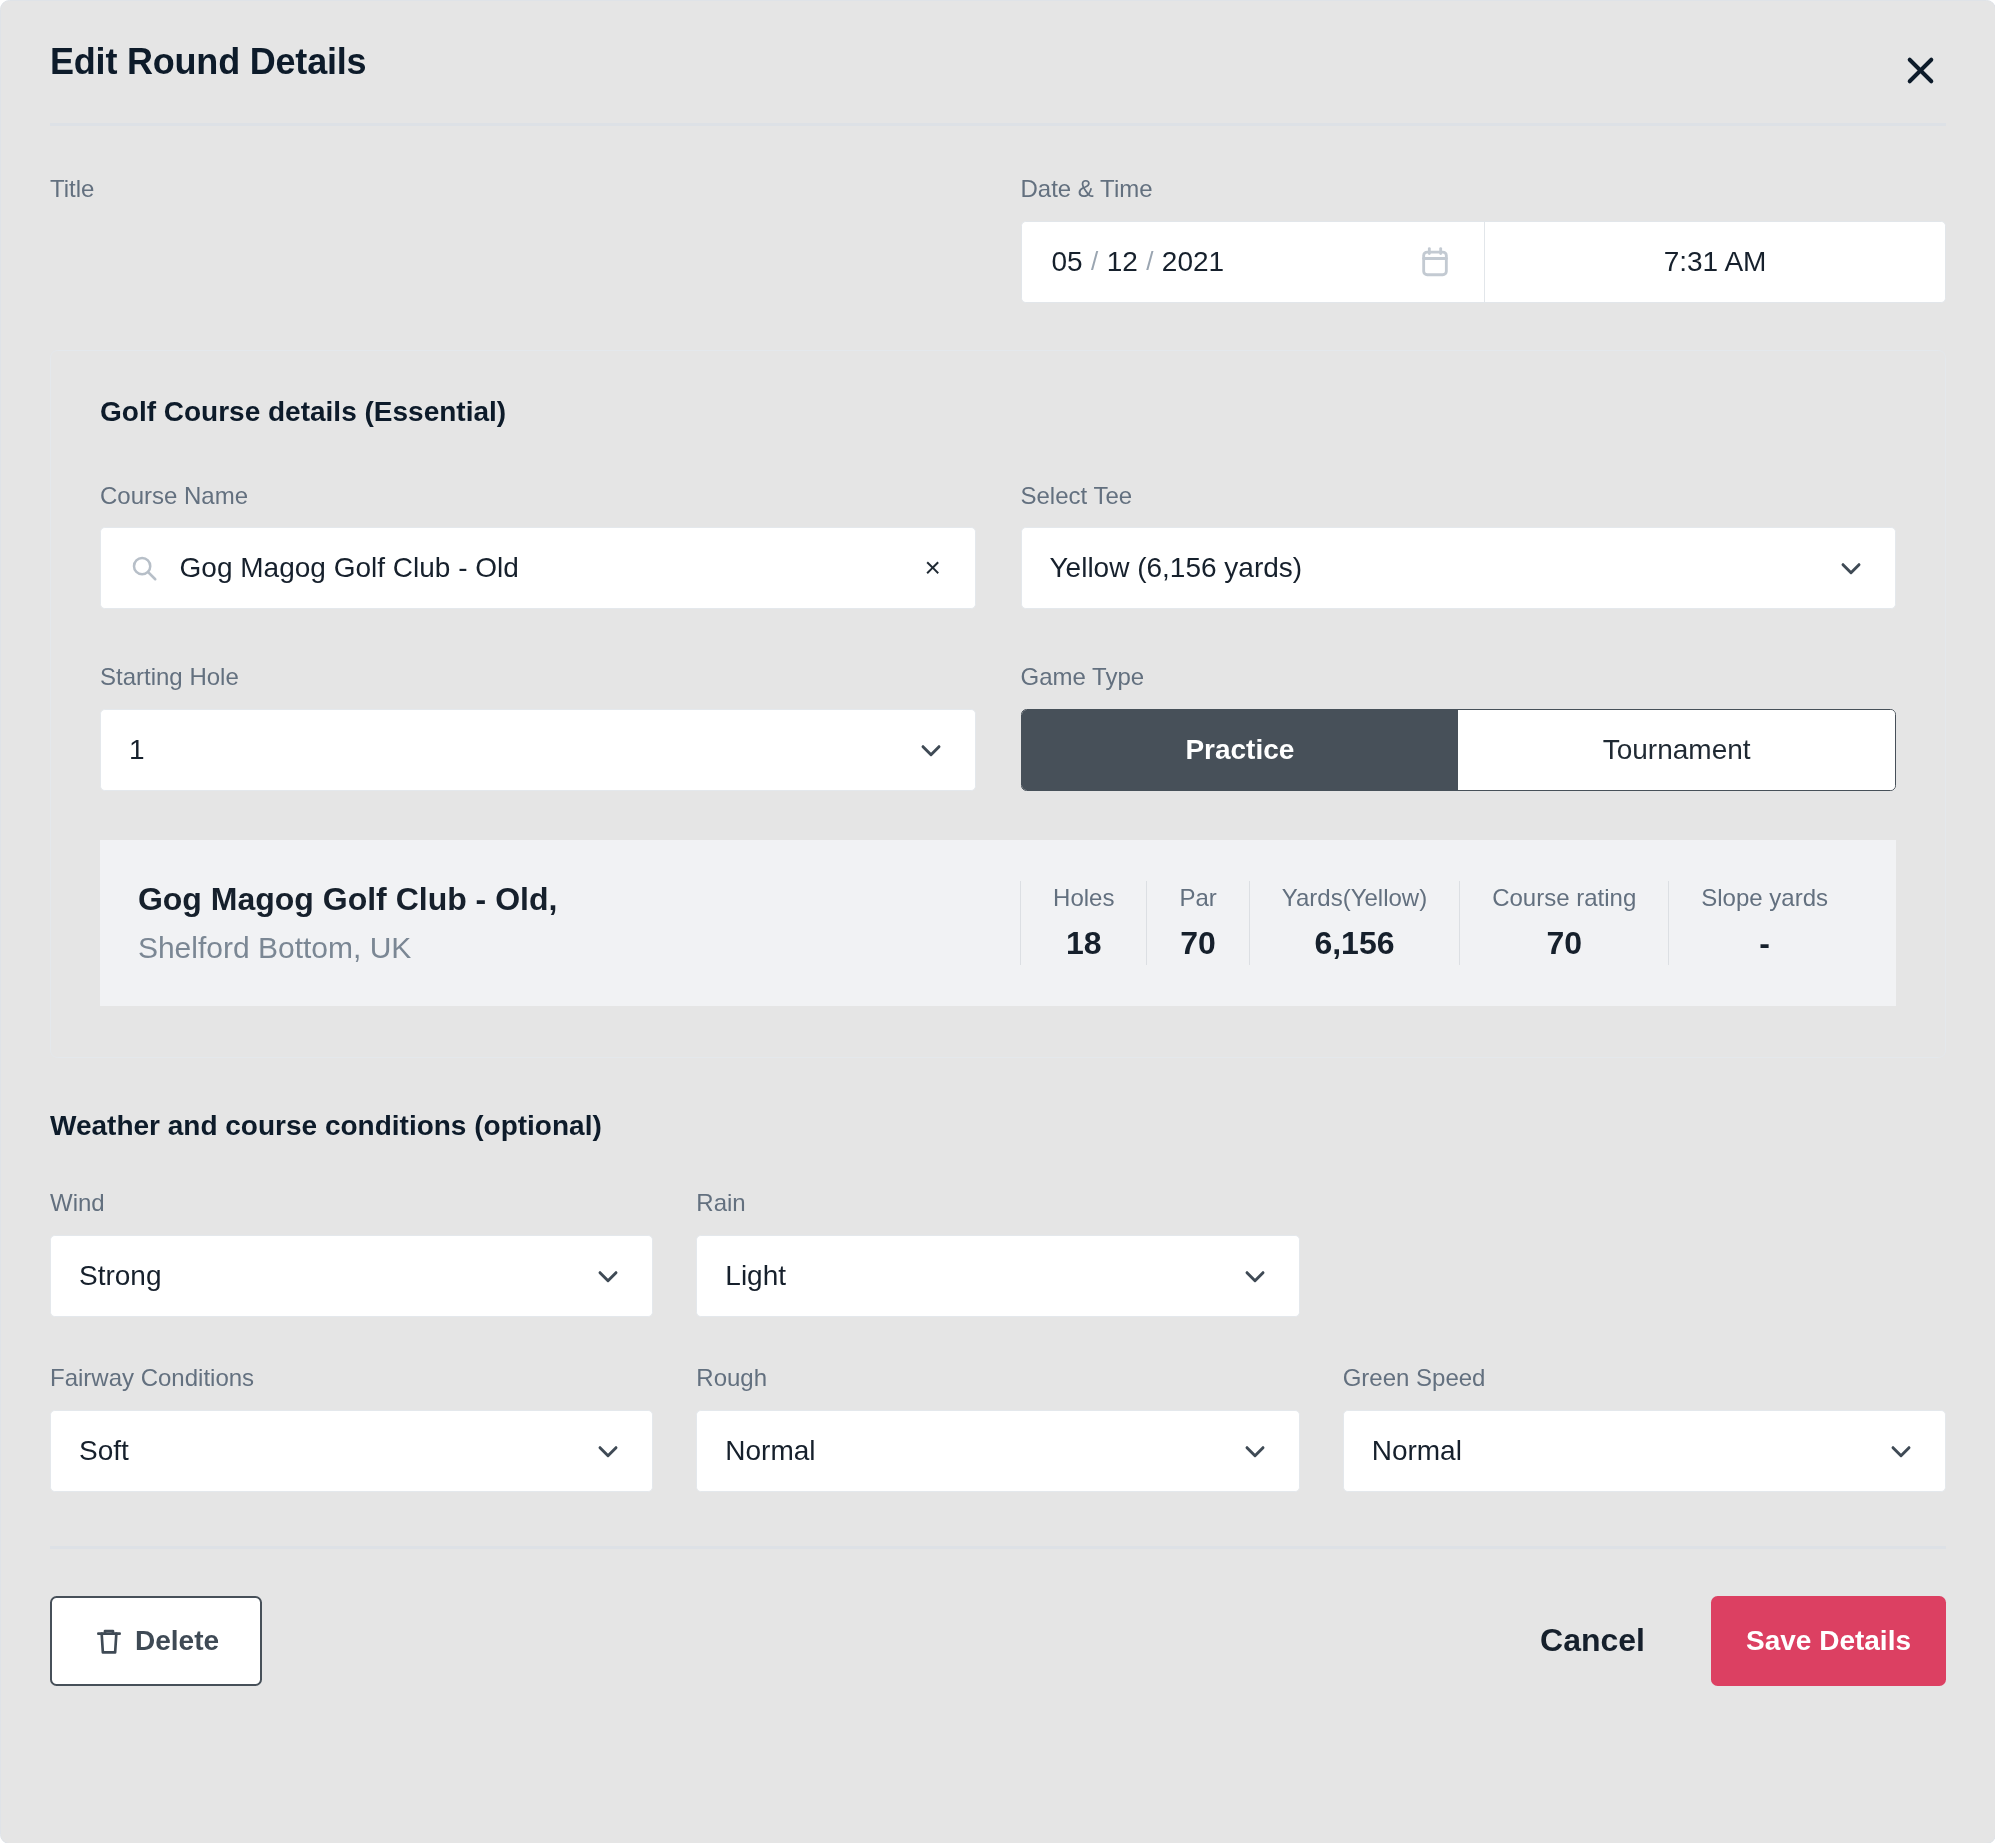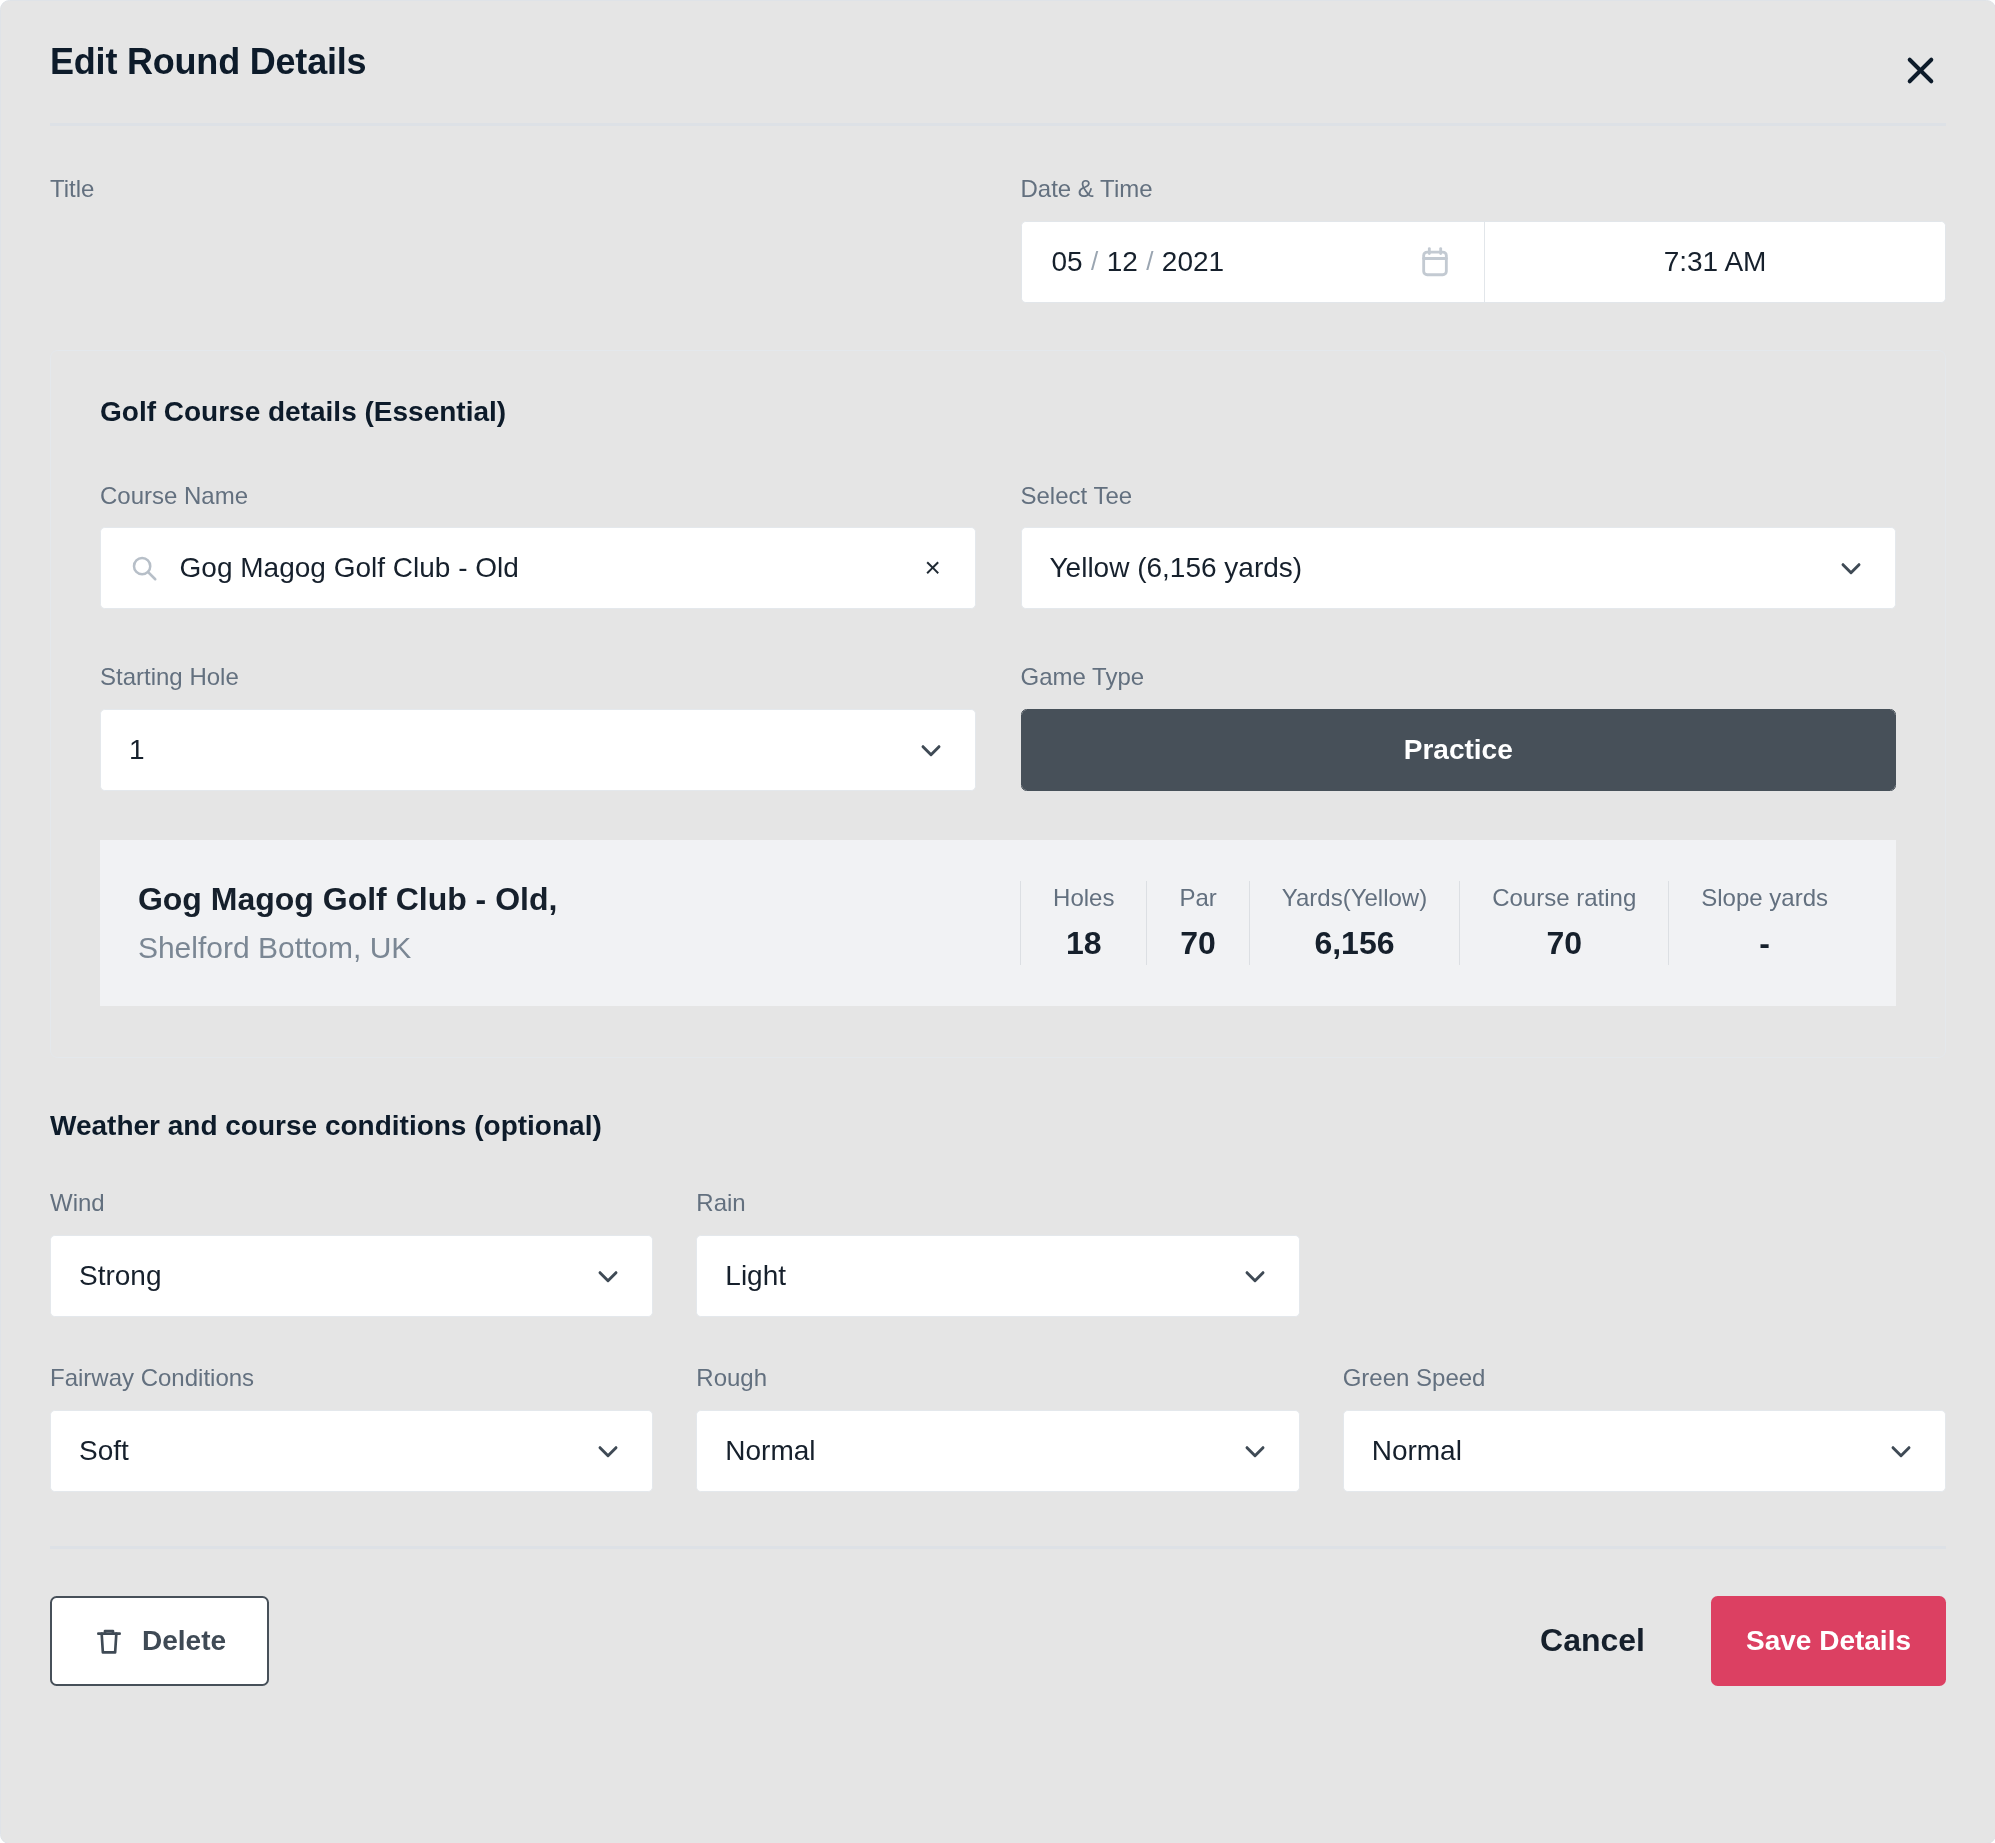--- a/index.html
+++ b/index.html
@@ -298,21 +298,21 @@
   }
   .modal-footer {
     display: flex;
     align-items: center;
     padding: 47px 49px 0 49px;
   }
   .delete-btn {
     display: flex;
     align-items: center;
     justify-content: center;
-    gap: 17px;
+    gap: 10px;
     height: 90px;
     padding: 0 41px;
     border: 2.8px solid #475059;
     border-radius: 6.6px;
     background: #fff;
     font-size: 28px;
     font-weight: bold;
     color: #3f4a55;
     cursor: pointer;
     font-family: "Liberation Sans", sans-serif;
@@ -429,20 +429,21 @@
                 <polyline points="6 9.5 12 15.5 18 9.5"></polyline>
               </svg>
             </span>
           </div>
         </div>
 
         <div class="panel-col">
           <span class="field-label">Game Type</span>
           <div class="segmented">
             <button class="seg active">Practice</button>
+            <button class="seg">Tournament</button>
           </div>
         </div>
       </div>
 
       <div class="summary">
         <div class="summary-name">
           <div class="summary-title">Gog Magog Golf Club - Old,</div>
           <div class="summary-sub">Shelford Bottom, UK</div>
         </div>
         <div class="stat">

